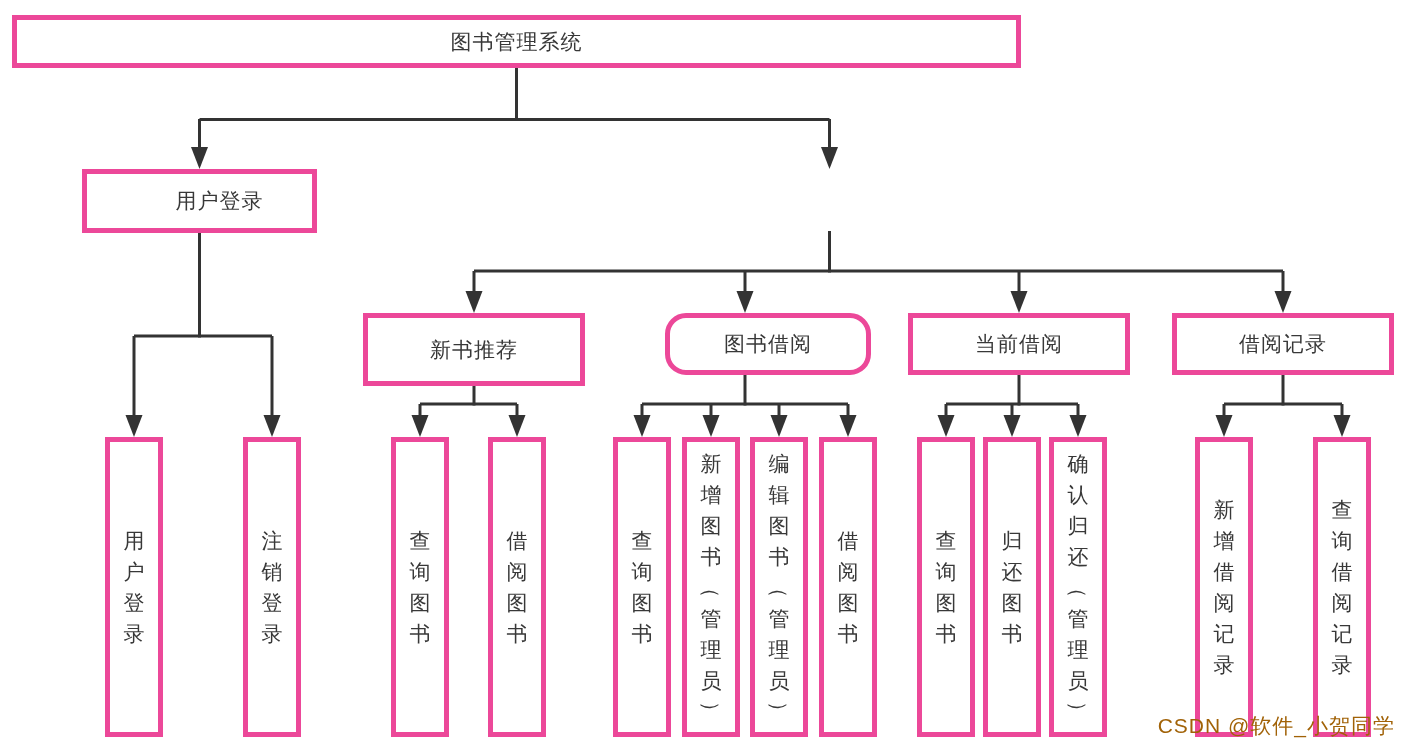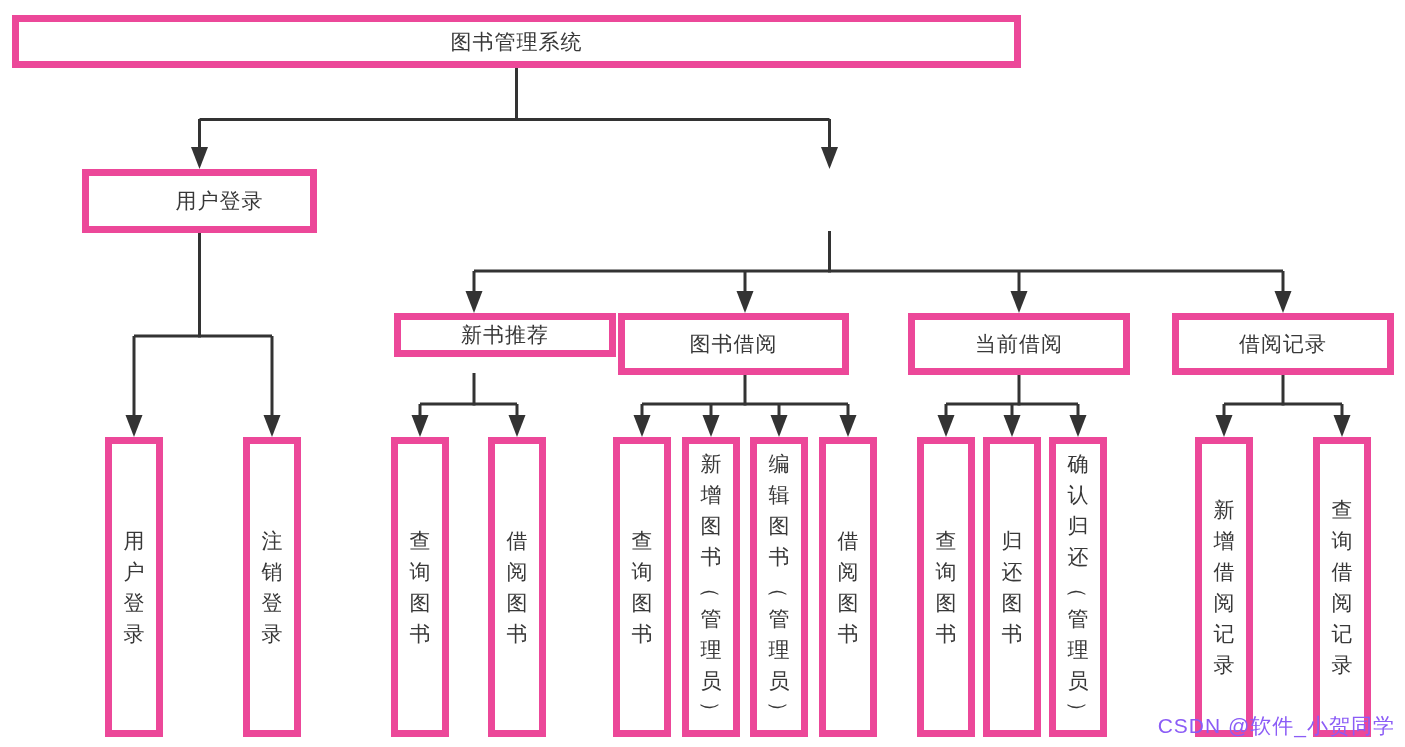--- a/index.html
+++ b/index.html
@@ -3,55 +3,55 @@
 <meta charset="utf-8">
 <style>
   html,body{margin:0;padding:0;background:#fff;}
   .canvas{
     position:relative;width:1405px;height:747px;background:#ffffff;overflow:hidden;
     font-family:"Liberation Sans","DejaVu Sans",sans-serif;color:#333333;
   }
   #connector-svg{position:absolute;left:0;top:0;z-index:1;}
   .box{
     position:absolute;box-sizing:border-box;background:#ffffff;
-    border:7px solid #ec4899;display:flex;align-items:center;justify-content:center;
+    border:5px solid #ec4899;display:flex;align-items:center;justify-content:center;
     z-index:2;
   }
   .box .lbl{font-size:21px;color:#383838;letter-spacing:1px;white-space:nowrap;}
   .leaf .lbl{letter-spacing:0;}
   
   .vtext{display:flex;flex-direction:column;align-items:center;justify-content:center;height:100%;white-space:normal;}
   .vchar{display:block;height:31px;line-height:31px;font-size:21px;text-align:center;}
   .vchar.rot{transform:rotate(90deg);}
   
   #root-box   {left:12px;  top:15px;  width:1009px;height:53px;}
   #root-box .lbl{font-size:21px;}
   #l2-user    {left:82px;  top:169px; width:235px; height:64px;padding-left:40px;}
   #l2-book    {left:712px; top:169px; width:235px; height:63px;}
-  #l3-newbook {left:363px; top:313px; width:222px; height:44px;margin-left:31px;}
-  #l3-borrow  {left:618px; top:313px; width:231px; height:62px;}
+  #l3-newbook {left:363px; top:313px; width:222px; height:73px;}
+  #l3-borrow  {left:665px; top:313px; width:206px; height:62px;border-radius:21px;}
   #l3-current {left:908px; top:313px; width:222px; height:62px;}
   #l3-records {left:1172px;top:313px; width:222px; height:62px;align-items:center;}
   .leaf{top:437px;width:58px;height:300px;}
   #leaf-0 {left:105px;}
   #leaf-1 {left:243px;}
   #leaf-2 {left:391px;}
   #leaf-3 {left:488px;}
   #leaf-4 {left:613px;}
   #leaf-5 {left:682px;}
   #leaf-6 {left:750px;}
   #leaf-7 {left:819px;}
   #leaf-8 {left:917px;}
   #leaf-9 {left:983px;}
   #leaf-10{left:1049px;}
   #leaf-11{left:1195px;}
   #leaf-12{left:1313px;}
   .watermark{
     position:absolute;right:10px;top:712px;z-index:6;
-    font-size:21px;color:#8b5cf6;letter-spacing:1px;white-space:nowrap;
+    font-size:21px;color:#a16207;letter-spacing:1px;white-space:nowrap;
   }
 </style>
 </head>
 <body>
 
 <div class="canvas">
 
   <svg id="connector-svg" width="1405" height="747">
       <line x1="516.5" y1="68" x2="516.5" y2="121" stroke="#333333" stroke-width="3"></line>
       <line x1="199.5" y1="119.5" x2="829.5" y2="119.5" stroke="#333333" stroke-width="3"></line>

